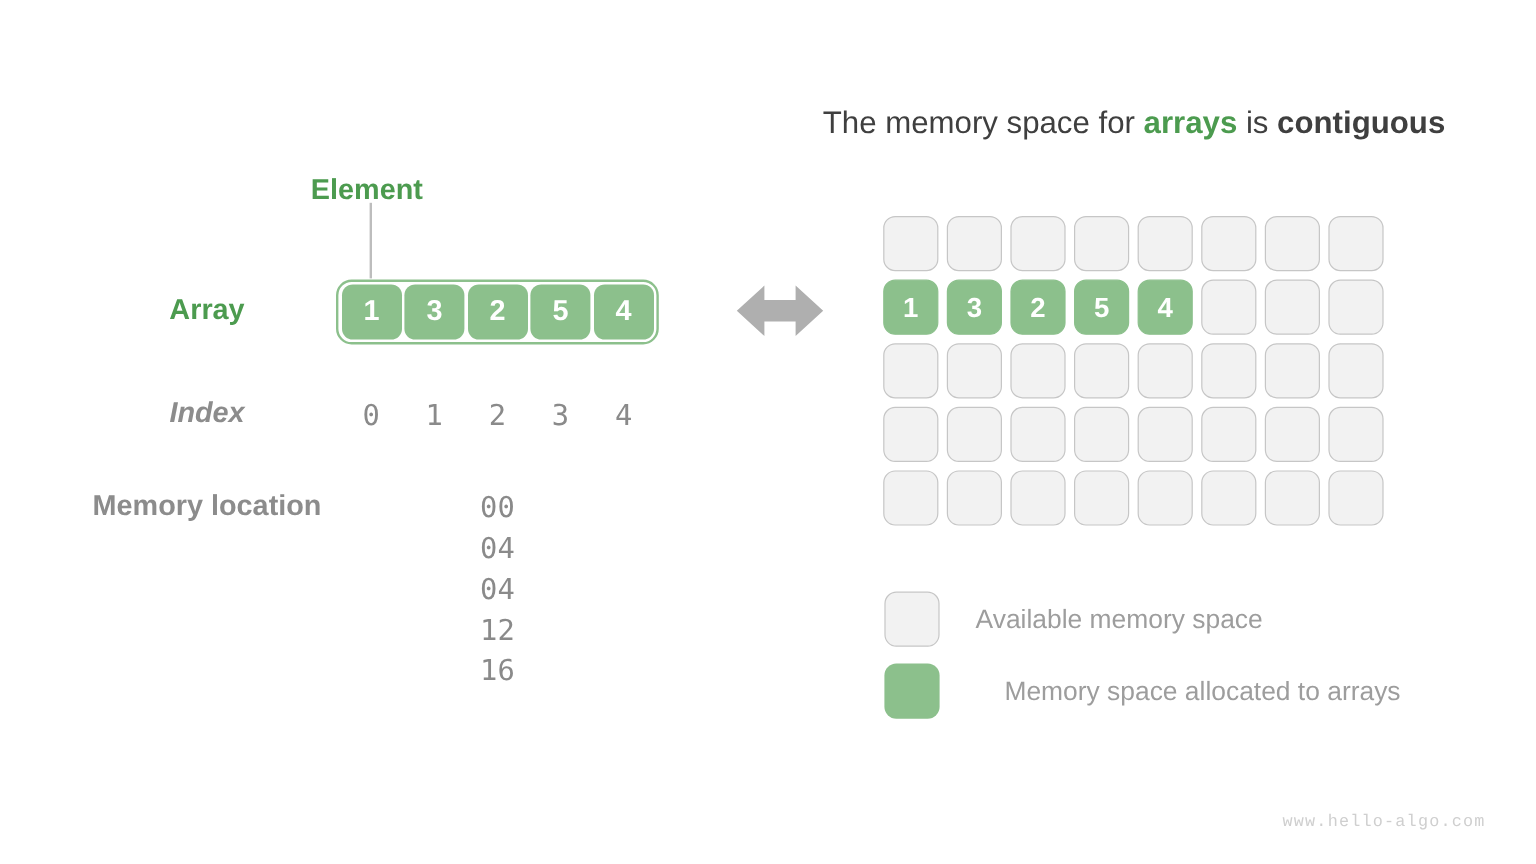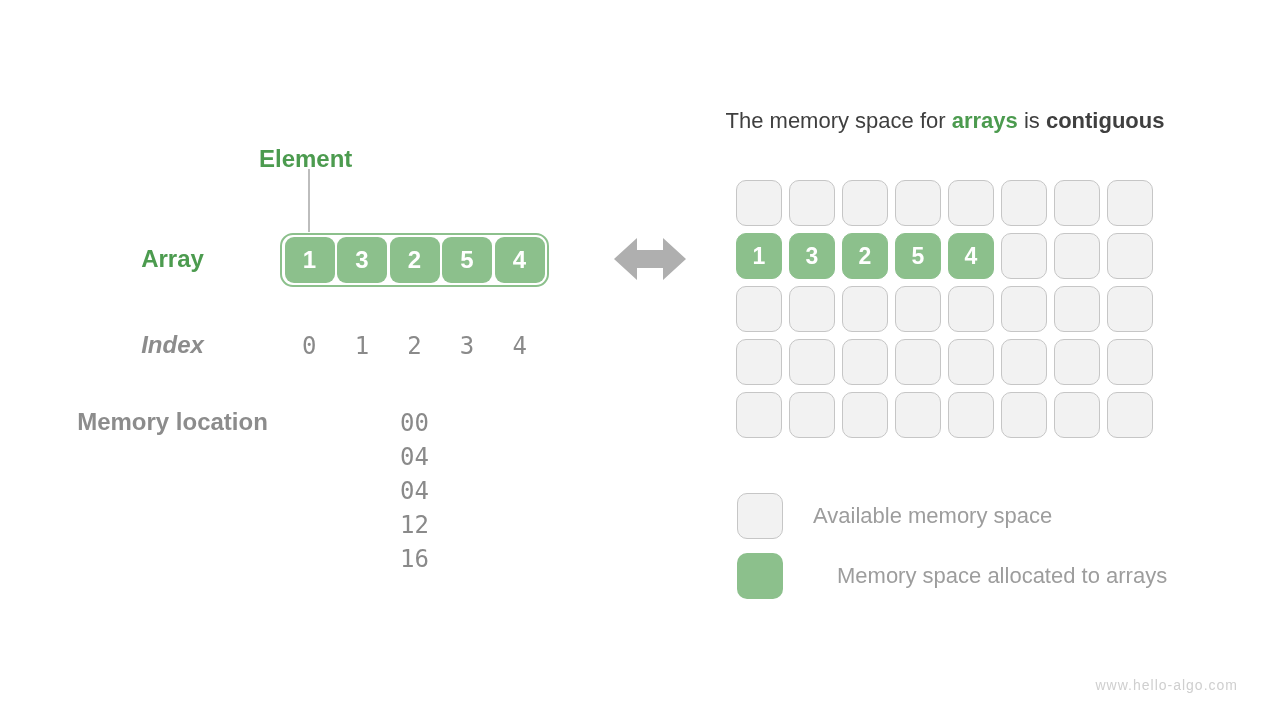--- a/index.html
+++ b/index.html
@@ -59,22 +59,22 @@
     color:var(--value-gray);
   }
   .row-index{top:329px;}
   .row-memory{top:406px;flex-direction:column;}
 
   
   .arrow-wrap{left:612px;top:236px;width:76px;height:46px;}
 
   
   .title{
-    left:685px;top:107px;width:520px;text-align:center;
-    font-size:22px;line-height:28px;color:var(--title-dark);font-weight:400;
+    left:685px;top:88px;width:520px;text-align:center;
+    font-size:26px;line-height:28px;color:var(--title-dark);font-weight:400;
     white-space:nowrap;
   }
   .title .hl{color:var(--green-text);font-weight:700;}
   .title .em{font-weight:700;}
 
   .memory-grid{
     left:736px;top:180px;
     display:grid;grid-template-columns:repeat(8,46px);grid-auto-rows:46px;gap:7px;
   }
   .mem-cell{
@@ -96,21 +96,21 @@
   .legend-swatch.second{top:553px;}
   .legend-label{
     left:813px;height:46px;display:flex;align-items:center;
     font-size:22px;color:var(--legend-gray);
   }
   .legend-label.first{top:493px;}
   .legend-label.second{top:553px;margin-left:24px;}
 
   .watermark{
     right:42px;top:677px;
-    font-family:Liberation Sans, sans-serif;font-size:14px;letter-spacing:1px;
+    font-family:Liberation Mono, monospace;font-size:14px;letter-spacing:1px;
     color:var(--watermark-gray);
   }
 </style>
 </head>
 <body>
 
 <div class="canvas">
 
   <div class="abs element-label">Element</div>
   <div class="abs connector"></div>

